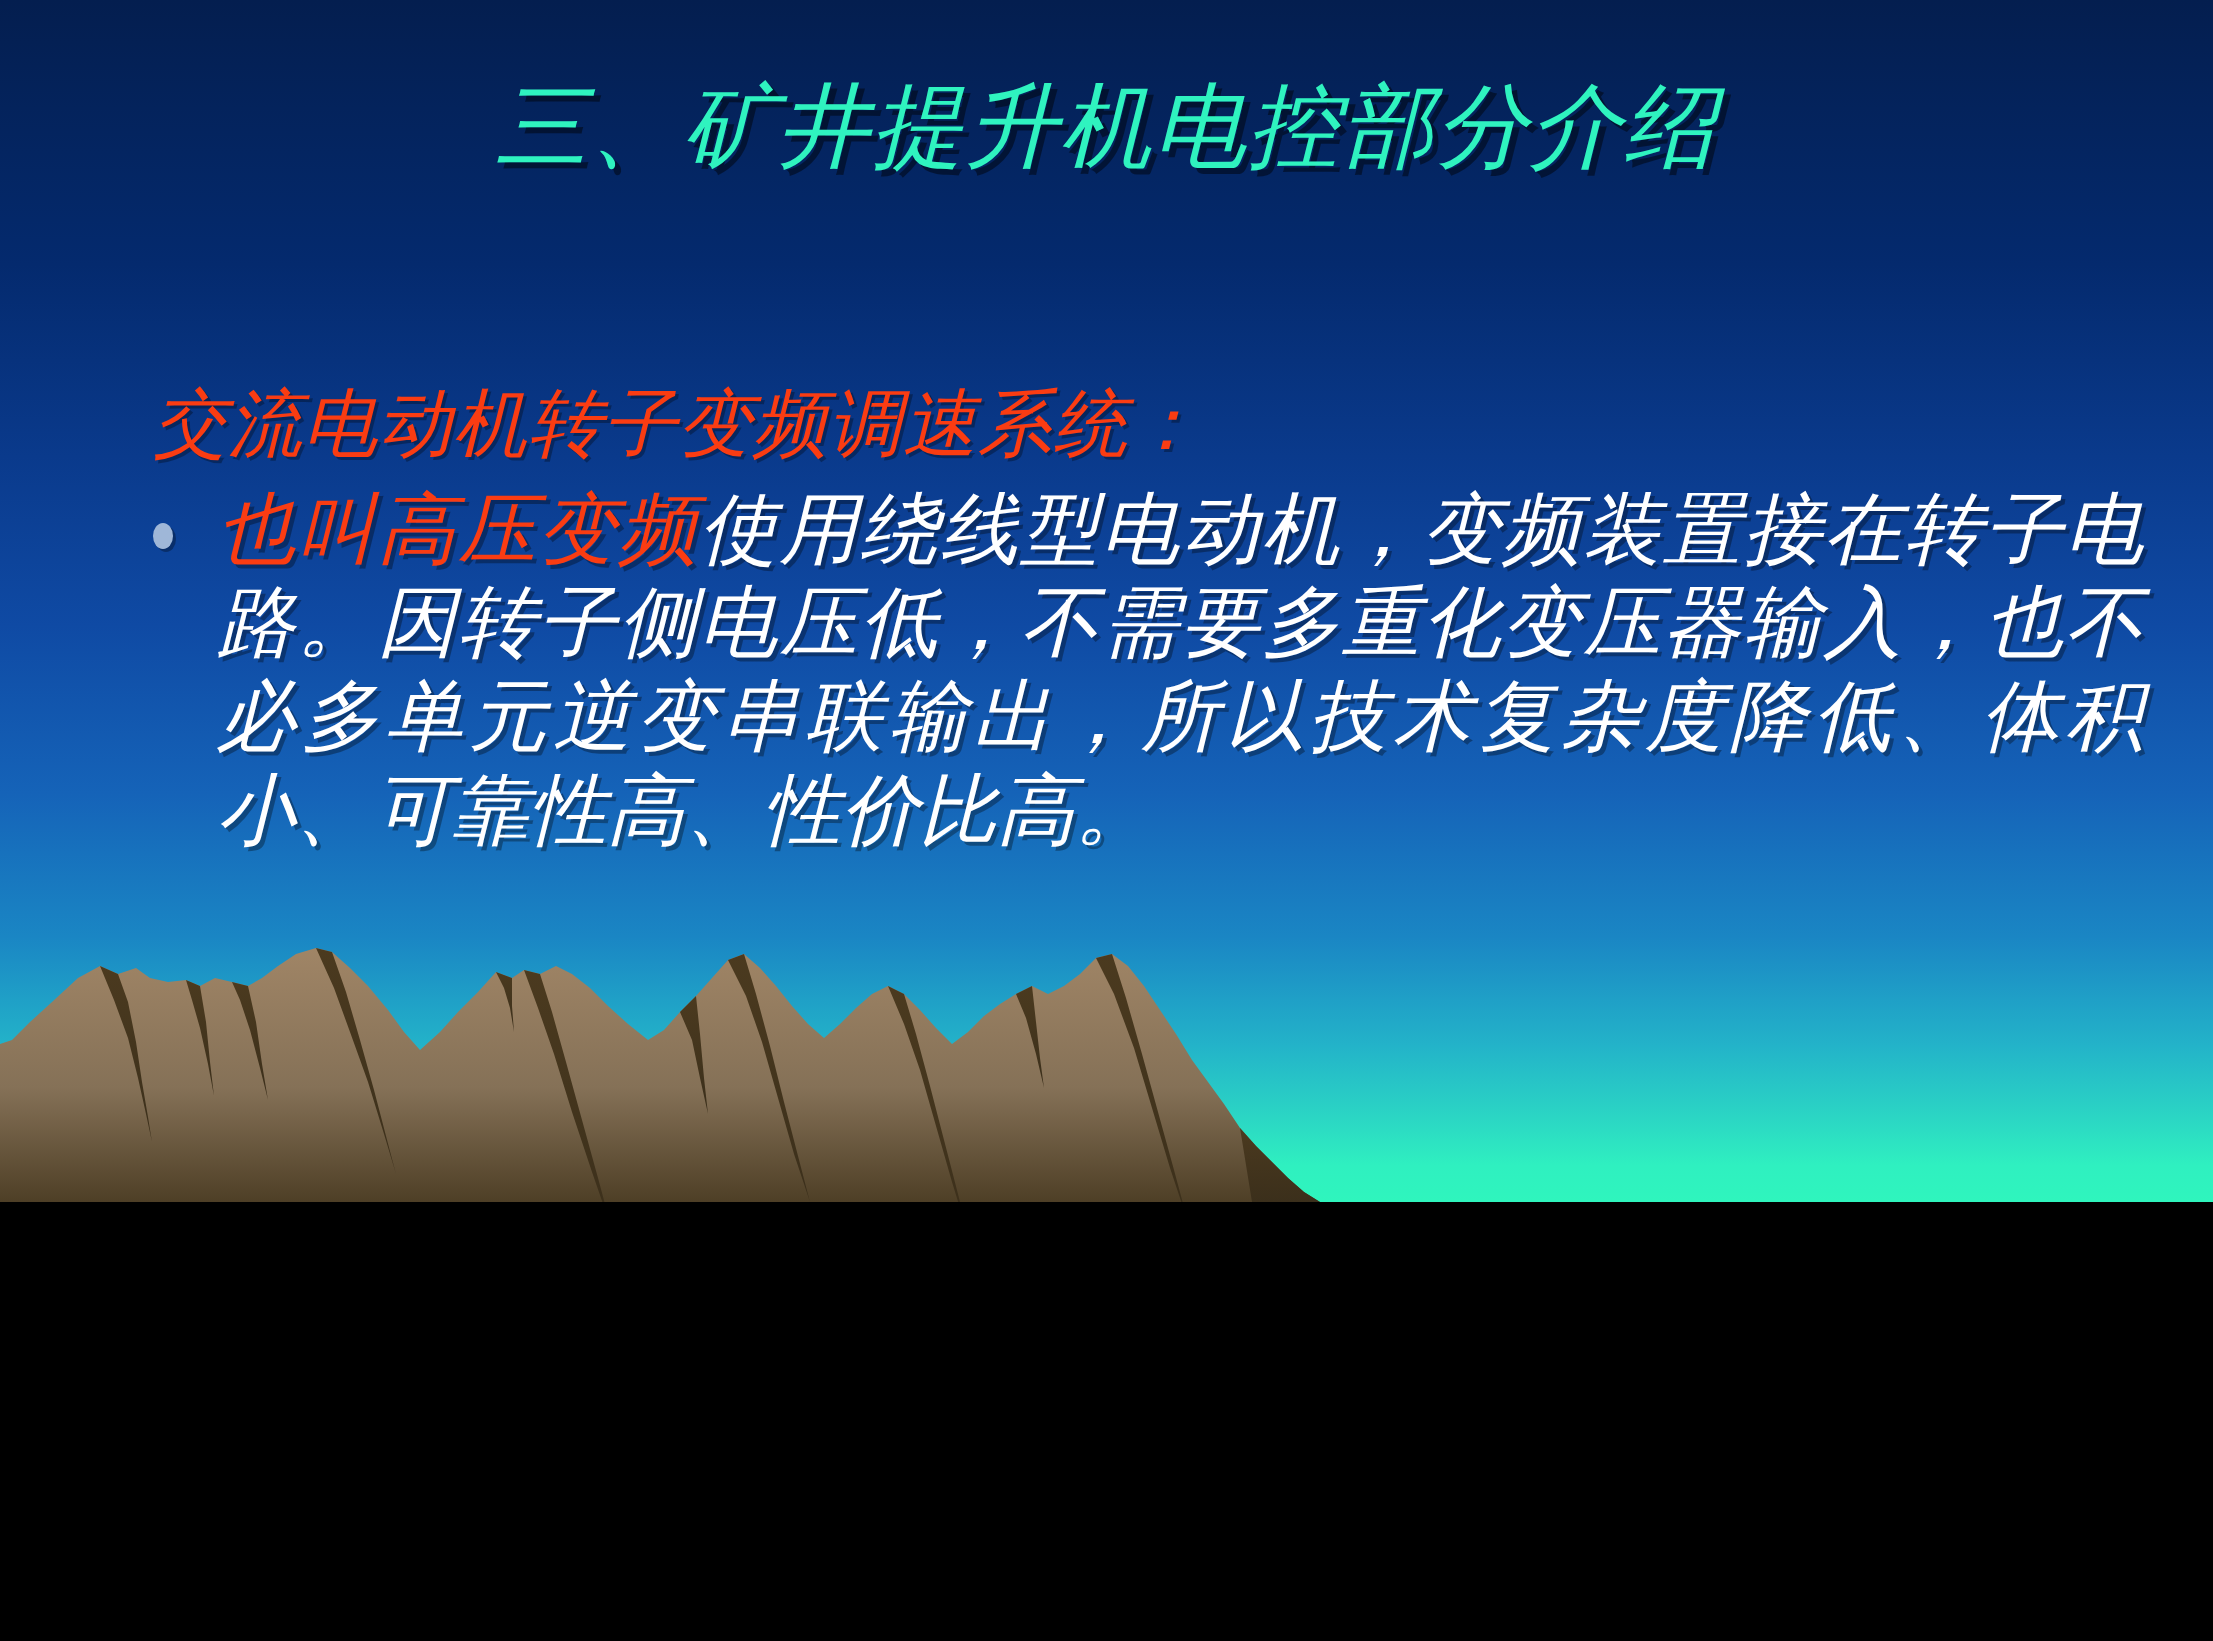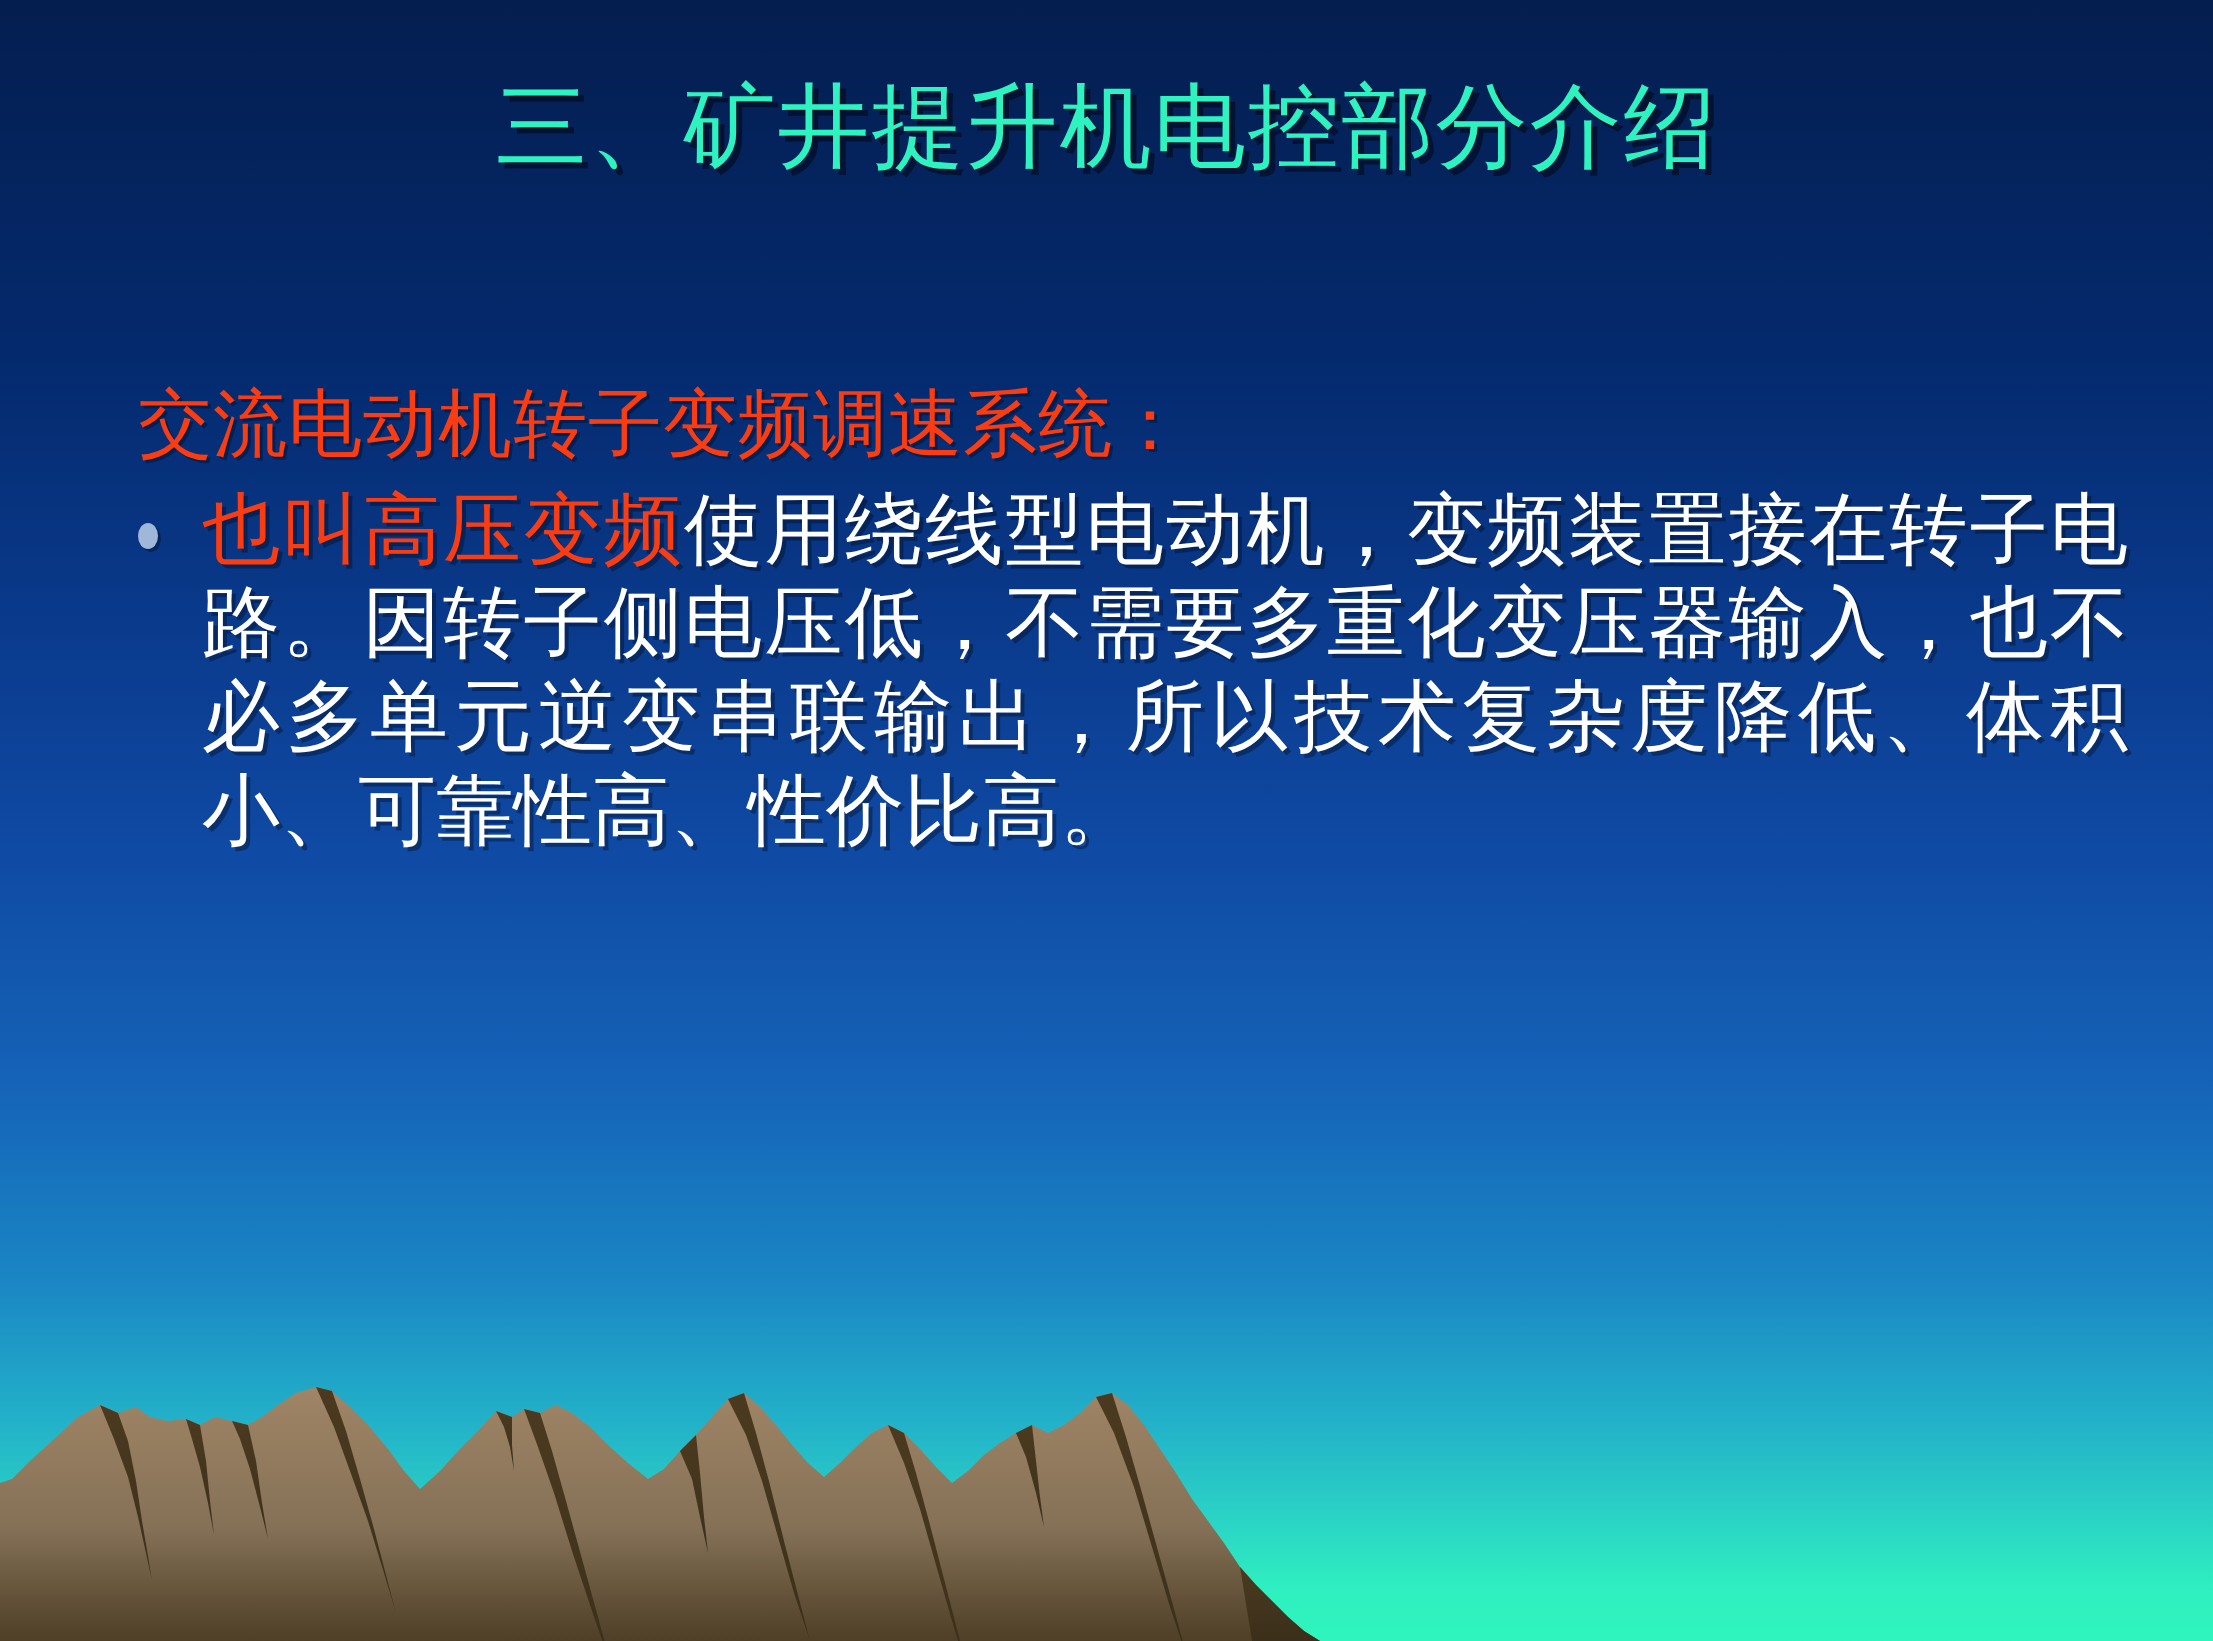--- a/index.html
+++ b/index.html
@@ -3,35 +3,36 @@
 <meta charset="utf-8">
 <style>
   html, body {
     margin: 0;
     padding: 0;
     background: #000;
   }
   #slide {
     position: relative;
     width: 2213px;
-    height: 1641px;
+    height: 1202px;
     overflow: hidden;
     font-family: "Liberation Serif", "DejaVu Serif", serif;
     background: linear-gradient(to bottom,
         #041e4f 0%,
         #04235c 9%,
         #042a6e 22%,
         #0a3a8c 38%,
         #0f4aa4 52%,
         #1563b8 66%,
         #1a86c4 78%,
         #23b3c9 87%,
         #2bd6c4 93%,
         #2ff0c0 97%,
         #2ff5bd 100%);
+    font-style: italic;
   }
 
   
   .scenery {
     position: absolute;
     left: 0;
     bottom: 0;
     width: 2213px;
     height: 320px;
     pointer-events: none;
@@ -51,21 +52,21 @@
     color: #2ff3bf;
     letter-spacing: 2px;
     text-shadow: 6px 6px 0 rgba(0,0,0,0.45);
     white-space: nowrap;
   }
 
   
   .body-block {
     position: absolute;
     top: 380px;
-    left: 118px;
+    left: 133px;
     width: 2010px;
   }
   .subtitle {
     color: #fa3c12;
     font-size: 74px;
     line-height: 1.2;
     letter-spacing: 1px;
     margin: 0 0 14px 20px;
     text-shadow: 3px 3px 0 rgba(0,0,0,0.30);
     white-space: nowrap;

